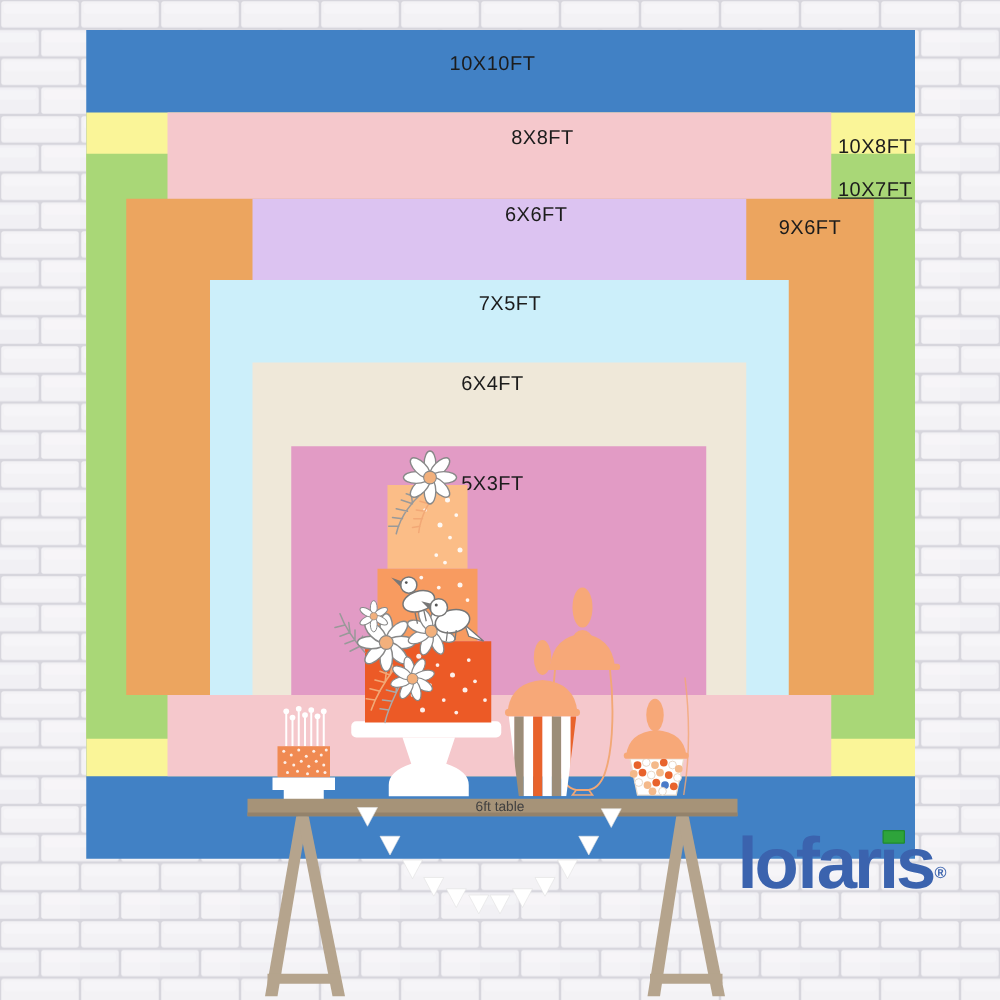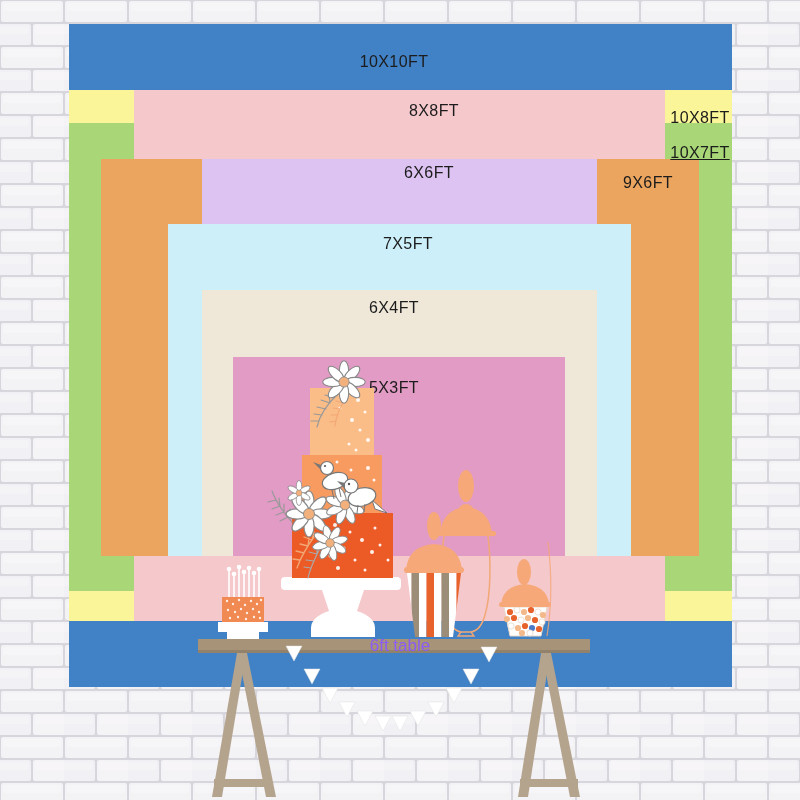--- a/index.html
+++ b/index.html
@@ -11,21 +11,21 @@
   .wall{position:absolute;left:0;top:0;}
   .layers,.labels,.sceneframe{position:absolute;left:0;top:0;width:800px;height:800px;}
   .layer{position:absolute;}
   .layer-label{
     position:absolute;transform:translate(-50%,-50%);
     font-size:16px;letter-spacing:.4px;color:#1c1c1c;white-space:nowrap;
   }
   .scene-svg{position:absolute;left:0;top:0;}
   .table-label{
     position:absolute;left:400px;top:646px;transform:translate(-50%,-50%);
-    font-size:17px;color:#8b5cf6;white-space:nowrap;
+    font-size:11px;color:#404040;white-space:nowrap;
   }
   .logo{
     position:absolute;left:590px;top:661px;width:210px;height:62px;
     font-weight:bold;font-size:58px;letter-spacing:-2.5px;line-height:60px;
     color:var(--logoBlue);
   }
   .logo .reg{font-size:13px;letter-spacing:0;vertical-align:8px;margin-left:1px;}
   .logo-flag{
     position:absolute;left:116px;top:3px;width:18px;height:11px;
     background:var(--logoGreen);border:1.5px solid #1f8a30;border-radius:1px;
@@ -56,21 +56,21 @@
       <div class="layer" style="left: 69px; top: 90px; width: 663px; height: 531px; background: rgb(250, 245, 152);"></div>
       <div class="layer" style="left: 69px; top: 123px; width: 663px; height: 468px; background: rgb(169, 215, 119);"></div>
       <div class="layer" style="left: 134px; top: 90px; width: 531px; height: 531px; background: rgb(245, 200, 204);"></div>
       <div class="layer" style="left: 101px; top: 159px; width: 598px; height: 397px; background: rgb(236, 165, 95);"></div>
       <div class="layer" style="left: 202px; top: 159px; width: 395px; height: 397px; background: rgb(220, 195, 241);"></div>
       <div class="layer" style="left: 168px; top: 224px; width: 463px; height: 332px; background: rgb(204, 239, 250);"></div>
       <div class="layer" style="left: 202px; top: 290px; width: 395px; height: 266px; background: rgb(239, 232, 217);"></div>
       <div class="layer" style="left: 233px; top: 357px; width: 332px; height: 199px; background: rgb(226, 155, 197);"></div>
     </div>
   <div class="labels" id="label-host">
-      <div class="layer-label" style="left: 394px; top: 62px;">10X10FT</div>
+      <div class="layer-label" style="left: 394px; top: 52px;">10X10FT</div>
       <div class="layer-label" style="left: 700px; top: 118px;">10X8FT</div>
       <div class="layer-label" style="left: 700px; top: 153px; text-decoration: underline;">10X7FT</div>
       <div class="layer-label" style="left: 393px; top: 111px; margin-left: 41px;">8X8FT</div>
       <div class="layer-label" style="left: 648px; top: 183px;">9X6FT</div>
       <div class="layer-label" style="left: 394px; top: 173px; margin-left: 35px;">6X6FT</div>
       <div class="layer-label" style="left: 408px; top: 244px;">7X5FT</div>
       <div class="layer-label" style="left: 394px; top: 308px;">6X4FT</div>
       <div class="layer-label" style="left: 394px; top: 388px;">5X3FT</div>
     </div>
 
@@ -331,14 +331,18 @@
       <polygon points="410,711 426,711 418,726"></polygon>
       <polygon points="428,702 444,702 436,717"></polygon>
       <polygon points="446,688 462,688 454,703"></polygon>
       <polygon points="463,669 479,669 471,684"></polygon>
       <polygon points="481,647 497,647 489,662"></polygon>
     </g>
   </svg>
 
   <div class="table-label">6ft table</div>
 
+  <div class="logo">
+    <span>lofaris</span><span class="reg">®</span>
+    <span class="logo-flag"></span>
+  </div>
 
 </div>
 
 </body></html>

